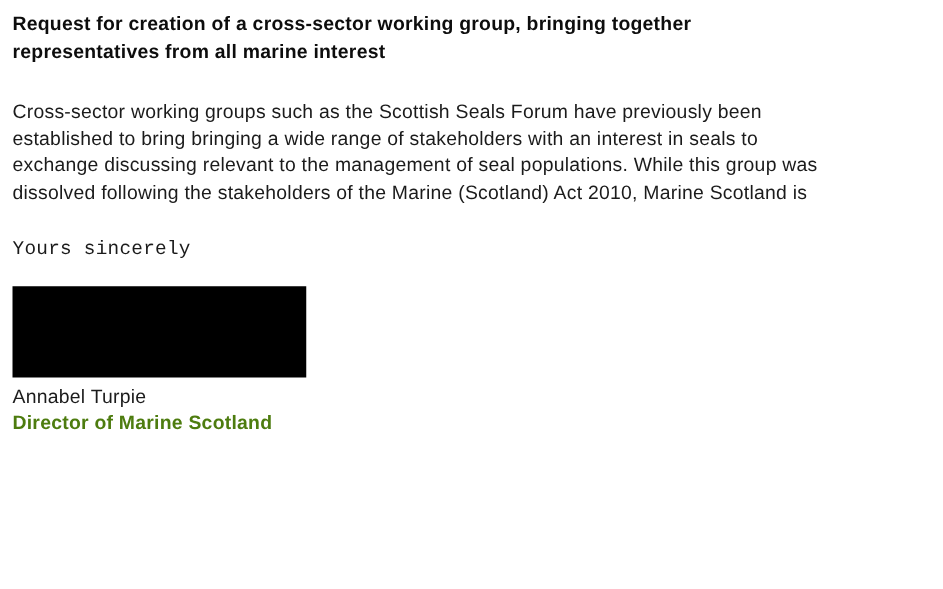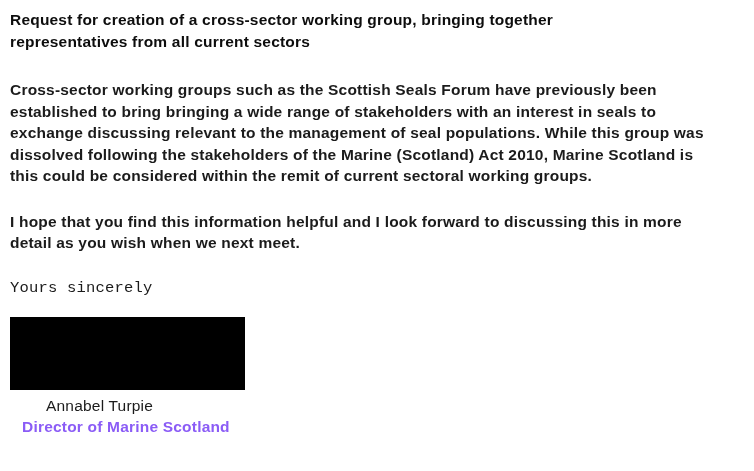--- a/index.html
+++ b/index.html
@@ -30,65 +30,57 @@
   .heading {
     margin: 0 0 26px 0;
   }
   .heading .line {
     font-weight: bold;
     color: #0d0d0d;
     line-height: 22px;
   }
   .paragraph {
     margin: 0 0 24px 0;
-    font-weight: bold;
   }
   .signoff {
     margin: 0 0 18px 0;
     font-family: Liberation Mono, monospace;
   }
   .redaction {
     width: 235px;
     height: 73px;
     background: #000000;
     margin: 0 0 5px 0;
   }
   .sig-name .line {
     line-height: 21px;
-    margin-left: 36px;
   }
   .sig-title .line {
     font-weight: bold;
-    color: #8b5cf6;
+    color: #4d7c0f;
     line-height: 21px;
-    margin-left: 12px;
   }
 </style>
 </head>
 <body>
 
 <div class="page">
 
   <div class="heading">
     <div class="line">Request for creation of a cross-sector working group, bringing together</div>
-    <div class="line">representatives from all current sectors</div>
+    <div class="line">representatives from all marine interest</div>
   </div>
 
   <div class="paragraph">
     <div class="line">Cross-sector working groups such as the Scottish Seals Forum have previously been</div>
     <div class="line">established to bring bringing a wide range of stakeholders with an interest in seals to</div>
     <div class="line">exchange discussing relevant to the management of seal populations. While this group was</div>
     <div class="line">dissolved following the stakeholders of the Marine (Scotland) Act 2010, Marine Scotland is</div>
-    <div class="line">this could be considered within the remit of current sectoral working groups.</div>
   </div>
 
-  <div class="paragraph">
-    <div class="line">I hope that you find this information helpful and I look forward to discussing this in more</div>
-    <div class="line">detail as you wish when we next meet.</div>
-  </div>
 
   <div class="signoff">
     <div class="line">Yours sincerely</div>
   </div>
 
   <div class="redaction"></div>
 
   <div class="sig-name">
     <div class="line">Annabel Turpie</div>
   </div>

